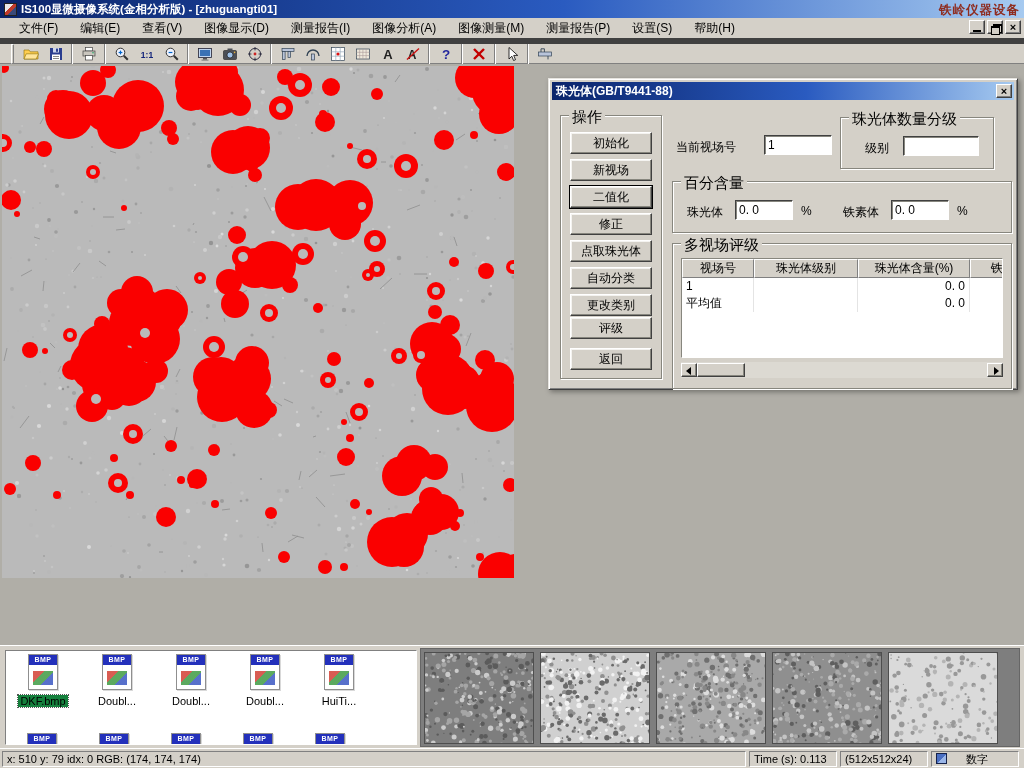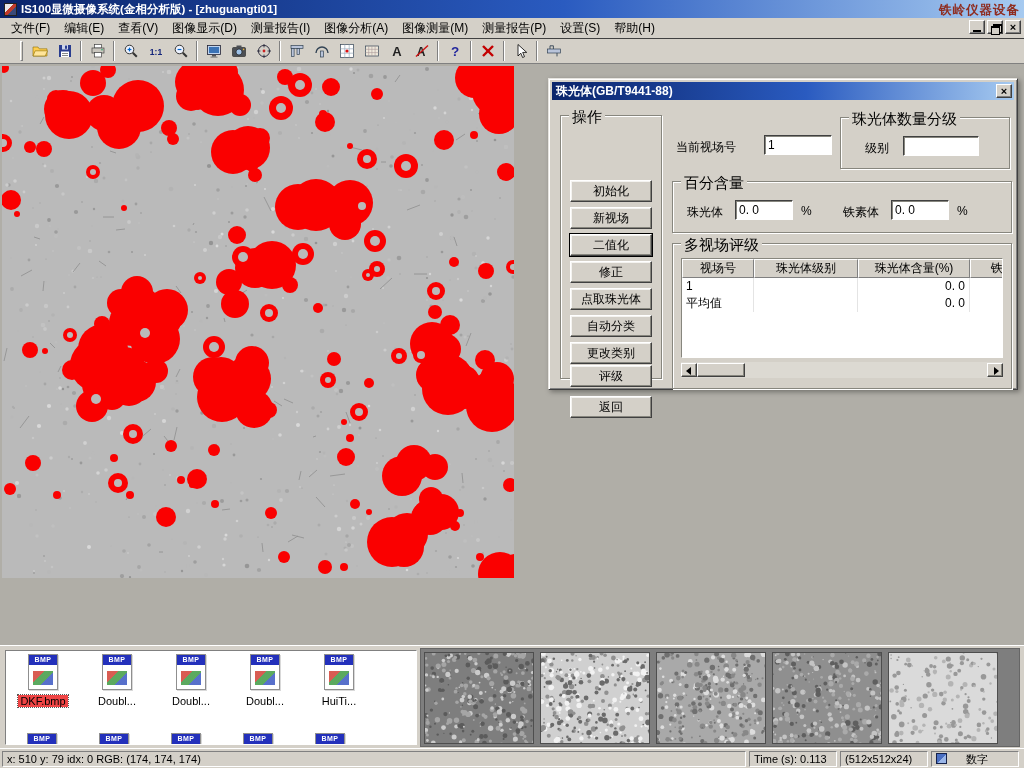--- a/index.html
+++ b/index.html
@@ -12,33 +12,33 @@
     color:#fff;display:flex;align-items:center;padding:0 4px;gap:4px;}
   .app-icon{width:13px;height:13px;flex:none;border:1px solid #222;
     background:linear-gradient(135deg,#e8e8e8 38%,#c03a2a 38% 62%,#3a4a7a 62%);}
   .titlebar .title{font-weight:bold;font-size:11.5px;white-space:nowrap;}
   .watermark{position:absolute;right:4px;top:2px;color:#8f2d20;font-weight:bold;
     font-size:12.5px;letter-spacing:1px;white-space:nowrap;}
 
   
   .menubar{position:absolute;left:0;top:18px;width:1024px;height:20px;background:#d4d0c8;
     display:flex;align-items:center;padding-left:4px;}
-  .menu-item{padding:2px 7px;white-space:nowrap;}
+  .menu-item{padding:2px 7px;white-space:nowrap;margin-left:8px;}
   .mdi-ctrls{position:absolute;right:3px;top:2px;display:flex;gap:2px;}
   .sysbtn{width:16px;height:14px;background:#d4d0c8;border:1px solid;flex:none;
     border-color:#fff #404040 #404040 #fff;box-shadow:inset -1px -1px 0 #808080;
     font-size:11px;line-height:11px;text-align:center;font-weight:bold;padding:0;position:relative;}
   .glyph-min{display:block;width:8px;height:2px;background:#000;margin:8px auto 0;}
   .glyph-restore{display:block;width:9px;height:8px;margin:2px auto 0;position:relative;}
   .glyph-restore::before{content:"";position:absolute;left:2px;top:0;width:7px;height:6px;border:1px solid #000;border-top-width:2px;}
   .glyph-restore::after{content:"";position:absolute;left:0;top:2px;width:7px;height:6px;border:1px solid #000;border-top-width:2px;background:#d4d0c8;}
 
   
   .toolbar{position:absolute;left:0;top:38px;width:1024px;height:26px;background:#d4d0c8;
-    display:flex;align-items:center;padding-left:18px;border-top:1px solid #404040;border-bottom:1px solid #808080;}
+    display:flex;align-items:center;padding-left:9px;border-top:6px solid #404040;border-bottom:1px solid #808080;}
   .tb-handle{width:3px;height:20px;border:1px solid;border-color:#fff #808080 #808080 #fff;margin:0 4px 0 2px;flex:none;}
   .tb-btn{width:25px;height:22px;background:transparent;border:1px solid transparent;
     display:flex;align-items:center;justify-content:center;padding:0;flex:none;}
   .tb-ico{width:16px;height:16px;display:block;}
   .tb-ico svg{width:16px;height:16px;display:block;}
   .tb-sep{width:2px;height:20px;border-left:1px solid #808080;border-right:1px solid #fff;margin:0 3px;flex:none;}
 
   
   .workarea{position:absolute;left:0;top:64px;width:1024px;height:581px;background:#b0aea7;}
   .micrograph{position:absolute;left:2px;top:2px;width:512px;height:512px;background:#bababa;overflow:hidden;}
@@ -49,21 +49,21 @@
     box-shadow:inset 1px 1px 0 #fff,inset -1px -1px 0 #808080,2px 2px 5px rgba(0,0,0,.35);padding:3px;}
   .dlg-title{height:18px;background:linear-gradient(90deg,#0a246a,#2a5bc0 55%,#a6caf0);
     display:flex;align-items:center;color:#fff;font-weight:bold;padding:0 2px 0 4px;}
   .dlg-title .txt{flex:1;font-size:12px;}
   .dlg-body{position:relative;height:calc(100% - 21px);margin-top:3px;}
   .grp{position:absolute;border:1px solid #87867e;box-shadow:1px 1px 0 #fff,inset 1px 1px 0 #fff;}
   .grp-label{position:absolute;top:-8px;left:8px;background:#d4d0c8;padding:0 3px;font-size:15px;white-space:nowrap;}
   .lbl{position:absolute;font-size:12px;white-space:nowrap;}
   .btn98{background:#d4d0c8;border:1px solid;border-color:#fff #404040 #404040 #fff;
     box-shadow:inset -1px -1px 0 #87867e,inset 1px 1px 0 #f4f3f0;font-size:12px;font-family:inherit;}
-  .op-btn{position:absolute;left:9px;width:82px;height:22px;margin-top:48px;}
+  .op-btn{position:absolute;left:9px;width:82px;height:22px;}
   .op-btn.default{outline:1.5px solid #000;}
   .input98{position:absolute;height:20px;background:#fff;border:1px solid;
     border-color:#404040 #fff #fff #404040;box-shadow:inset 1px 1px 0 #87867e;
     font-size:12px;font-family:inherit;padding:1px 3px;}
 
   .mtbl{position:absolute;left:8px;top:14px;width:322px;height:100px;background:#fff;
     border:1px solid;border-color:#87867e #fff #fff #87867e;overflow:hidden;}
   .thead{display:flex;}
   .th{height:19px;background:#d4d0c8;border:1px solid;border-color:#fff #808080 #808080 #fff;
     font-size:12px;display:flex;align-items:center;justify-content:center;flex:none;white-space:nowrap;overflow:hidden;}
@@ -85,21 +85,21 @@
   .filelist{position:absolute;left:5px;top:4px;width:412px;height:95px;background:#fff;
     border:1px solid;border-color:#808080 #fff #fff #808080;overflow:hidden;}
   .file-item{position:relative;float:left;width:74px;height:72px;margin-top:3px;text-align:center;}
   .bmpicon{display:inline-block;width:30px;height:36px;background:#fff;border:1px solid #8f8f8f;
     position:relative;box-shadow:1px 1px 0 rgba(0,0,0,.15);}
   .bmpicon .banner{position:absolute;top:0;left:0;right:0;height:10px;background:#2330bb;color:#fff;
     font-size:7px;font-weight:bold;text-align:center;line-height:10px;letter-spacing:.5px;}
   .bmpicon .art{position:absolute;left:4px;right:4px;bottom:4px;height:14px;opacity:.85;
     background:linear-gradient(135deg,#d24034 0 35%,#3f9a43 35% 62%,#3a57c2 62%);}
   .fname{display:inline-block;font-size:11px;margin-top:2px;padding:0 2px;white-space:nowrap;}
-  .fname.sel{background:#ef4444;outline:1px dotted #555;}
+  .fname.sel{background:#15803d;outline:1px dotted #555;}
   .file-row2{position:absolute;left:0;top:82px;width:100%;display:flex;}
   .file-row2 .bmpicon{margin:0 21px;}
 
   .thumbstrip{position:absolute;left:420px;top:2px;width:600px;height:99px;background:#7e7e7e;
     border:1px solid #666;display:flex;gap:6px;padding:3px 0 3px 3px;overflow:hidden;}
   .thumb{width:110px;height:92px;flex:none;border:1px solid #4e4e4e;overflow:hidden;}
   .thumb svg{display:block;}
 
   
   .statusbar{position:absolute;left:0;top:748px;width:1024px;height:20px;background:#d4d0c8;
@@ -1288,21 +1288,21 @@
             <button class="btn98 op-btn" style="top: 151px;">自动分类</button>
             <button class="btn98 op-btn" style="top: 178px;">更改类别</button>
             <button class="btn98 op-btn" style="top: 201px;">评级</button>
             <button class="btn98 op-btn" style="top: 232px;">返回</button>
           </div>
       </div>
 
       <span class="lbl" style="left:124px;top:36px;">当前视场号</span>
       <input class="input98" style="left: 212px; top: 32px; width: 68px;" value="1">
 
-      <div class="grp" style="left:288px;top:14px;width:170px;height:52px;">
+      <div class="grp" style="left:288px;top:14px;width:154px;height:52px;">
         <span class="grp-label">珠光体数量分级</span>
         <span class="lbl" style="left:24px;top:22px;">级别</span>
         <input class="input98" style="left: 62px; top: 18px; width: 76px;" value="">
       </div>
 
       <div class="grp" style="left:120px;top:78px;width:340px;height:52px;">
         <span class="grp-label">百分含量</span>
         <span class="lbl" style="left:14px;top:22px;">珠光体</span>
         <input class="input98" style="left: 62px; top: 18px; width: 58px;" value="0. 0">
         <span class="lbl" style="left:128px;top:22px;">%</span>

